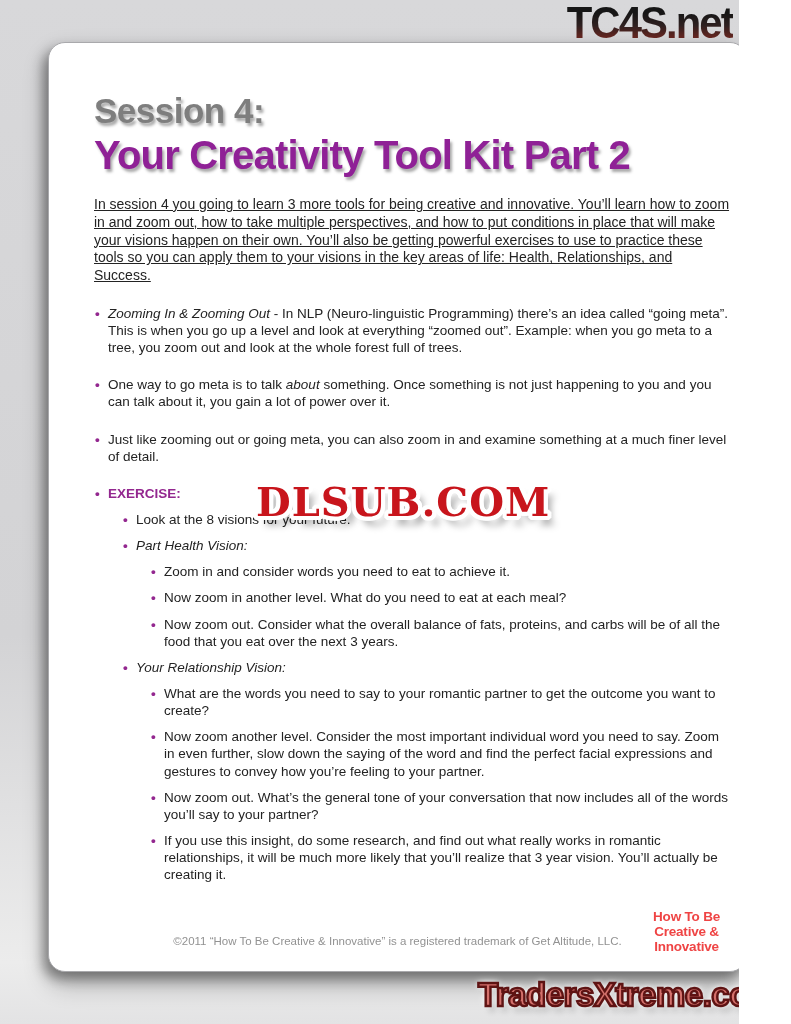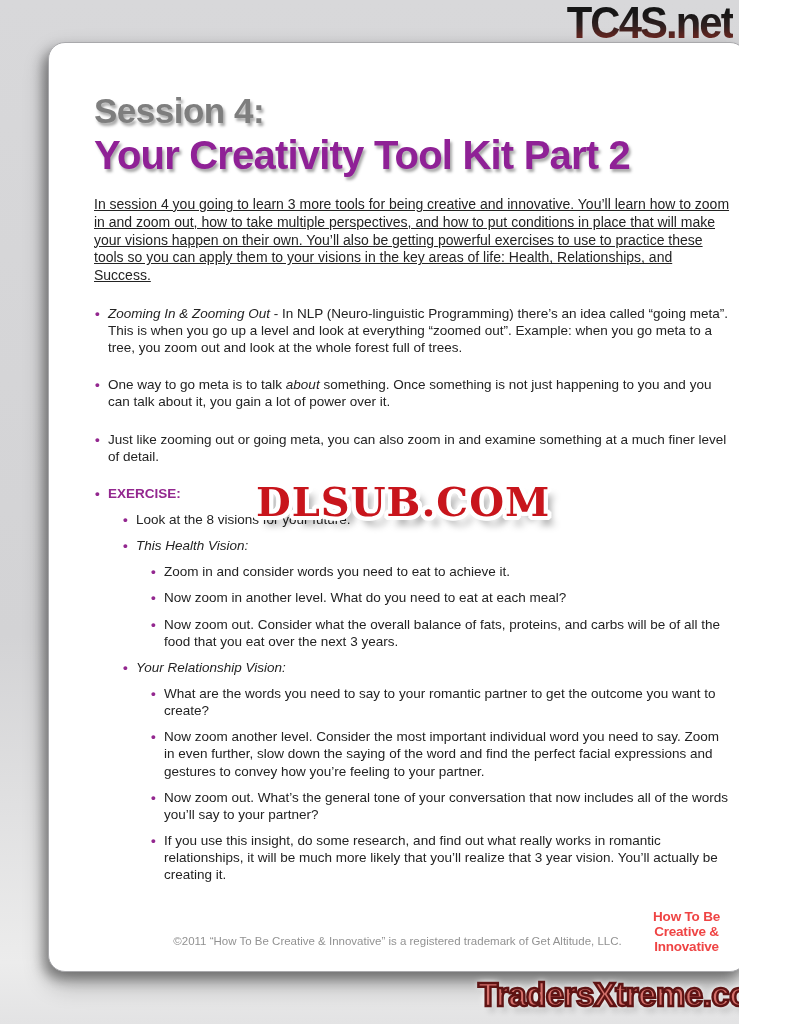--- a/index.html
+++ b/index.html
@@ -57,21 +57,21 @@
   <div class="sheet">
     <h1 class="t1">Session 4:</h1>
     <h2 class="t2">Your Creativity Tool Kit Part 2</h2>
     <p class="intro">In session 4 you going to learn 3 more tools for being creative and innovative. You’ll learn how to zoom in and zoom out, how to take multiple perspectives, and how to put conditions in place that will make your visions happen on their own. You’ll also be getting powerful exercises to use to practice these tools so you can apply them to your visions in the key areas of life: Health, Relationships, and Success.</p>
     <div class="bullets">
         <div class="li l1"><span class="seg-bi">Zooming In &amp; Zooming Out</span><span> - In NLP (Neuro-linguistic Programming) there’s an idea called “going meta”. This is when you go up a level and look at everything “zoomed out”. Example: when you go meta to a tree, you zoom out and look at the whole forest full of trees.</span></div>
         <div class="li l1"><span>One way to go meta is to talk </span><span class="seg-i">about</span><span> something. Once something is not just happening to you and you can talk about it, you gain a lot of power over it.</span></div>
         <div class="li l1"><span>Just like zooming out or going meta, you can also zoom in and examine something at a much finer level of detail.</span></div>
         <div class="li l1"><span class="seg-ex">EXERCISE:</span></div>
         <div class="li l2"><span>Look at the 8 visions for your future.</span></div>
-        <div class="li l2"><span class="seg-i">This Health Vision:</span></div>
+        <div class="li l2"><span class="seg-i">Part Health Vision:</span></div>
         <div class="li l3"><span>Zoom in and consider words you need to eat to achieve it.</span></div>
         <div class="li l3"><span>Now zoom in another level. What do you need to eat at each meal?</span></div>
         <div class="li l3"><span>Now zoom out. Consider what the overall balance of fats, proteins, and carbs will be of all the food that you eat over the next 3 years.</span></div>
         <div class="li l2"><span class="seg-i">Your Relationship Vision:</span></div>
         <div class="li l3"><span>What are the words you need to say to your romantic partner to get the outcome you want to create?</span></div>
         <div class="li l3"><span>Now zoom another level. Consider the most important individual word you need to say. Zoom in even further, slow down the saying of the word and find the perfect facial expressions and gestures to convey how you’re feeling to your partner.</span></div>
         <div class="li l3"><span>Now zoom out. What’s the general tone of your conversation that now includes all of the words you’ll say to your partner?</span></div>
         <div class="li l3"><span>If you use this insight, do some research, and find out what really works in romantic relationships, it will be much more likely that you’ll realize that 3 year vision. You’ll actually be creating it.</span></div>
       </div>
     <div class="copyright">©2011 “How To Be Creative &amp; Innovative” is a registered trademark of Get Altitude, LLC.</div>

